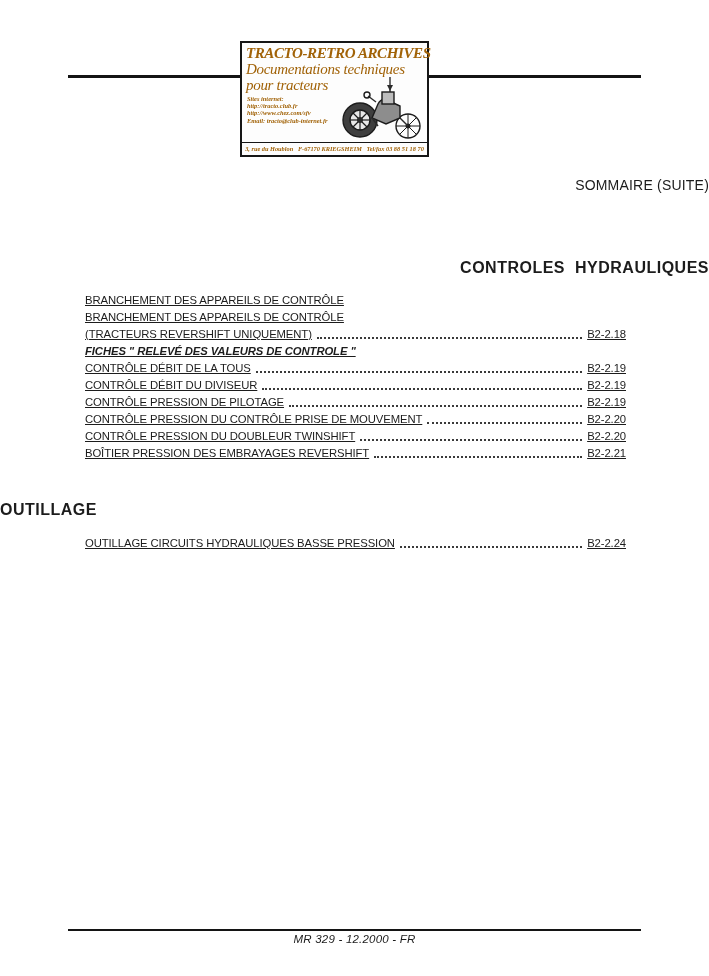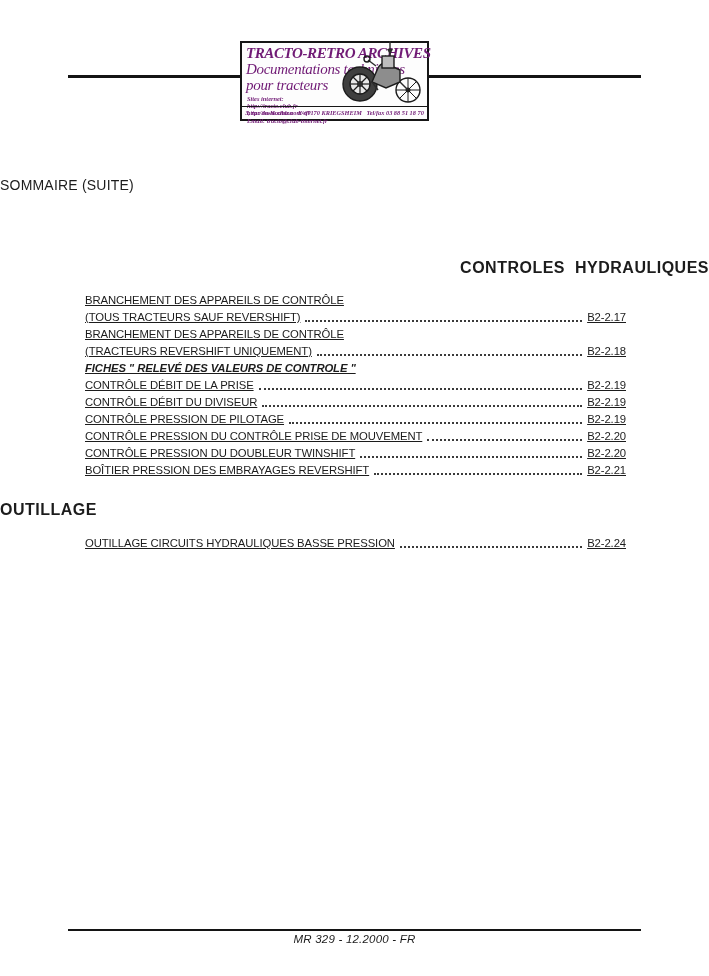--- a/index.html
+++ b/index.html
@@ -12,24 +12,24 @@
     overflow:hidden;
   }
   .page { position:absolute; inset:0; }
 
   
   .rule-top-left  { position:absolute; left:68px;  top:75px; width:172px; height:3px; background:#141414; }
   .rule-top-right { position:absolute; left:428px; top:75px; width:213px; height:3px; background:#141414; }
 
   
   .stamp {
-    position:absolute; left:240px; top:41px; width:189px; height:80px;
+    position:absolute; left:240px; top:41px; width:189px; height:116px;
     border:2px solid #161616; background:#fdfdfd;
     font-family:"Liberation Serif", serif;
-    color:#701a75;
+    color:#a16207;
   }
   .stamp-title {
     font-style:italic; font-weight:bold; font-size:15px; line-height:16px;
     letter-spacing:-0.4px; padding:2px 0 0 4px; white-space:nowrap;
   }
   .stamp-sub {
     font-style:italic; font-size:15px; line-height:16px;
     letter-spacing:-0.3px; padding-left:4px; white-space:nowrap;
   }
   .stamp-small {
@@ -42,21 +42,21 @@
     border-top:1.5px solid #161616;
     font-style:italic; font-weight:bold; font-size:6.3px; line-height:11px;
     text-align:center; white-space:pre;
   }
   .tractor {
     position:absolute; right:1px; bottom:13px; width:92px; height:66px;
   }
 
   
   .sommaire {
-    position:absolute; left:0; right:0; top:177px; text-align:left;
+    position:absolute; left:0; right:0; top:177px; text-align:right;
     font-size:14px; letter-spacing:0.2px;
   }
   .h-controles {
     position:absolute; left:0; right:0; top:259px; text-align:right;
     font-size:16px; font-weight:bold; letter-spacing:0.5px; word-spacing:5px;
   }
   .h-outillage {
     position:absolute; left:0; right:0; top:501px; 
     font-size:16px; font-weight:bold; letter-spacing:0.5px;
   }
@@ -142,40 +142,35 @@
 
   <div class="sommaire">SOMMAIRE (SUITE)</div>
 
   <div class="h-controles">CONTROLES  HYDRAULIQUES</div>
 
   <div class="toc toc-1">
     <div class="toc-row no-leader">
       <span class="txt">BRANCHEMENT DES APPAREILS DE CONTRÔLE</span>
 
     </div>
-    <div class="toc-row">
-      <span class="txt">(TOUS TRACTEURS SAUF REVERSHIFT)</span>
-      <span class="leader"></span>
-      <span class="pg">B2-2.17</span>
-    </div>
     <div class="toc-row no-leader">
       <span class="txt">BRANCHEMENT DES APPAREILS DE CONTRÔLE</span>
 
     </div>
     <div class="toc-row">
       <span class="txt">(TRACTEURS REVERSHIFT UNIQUEMENT)</span>
       <span class="leader"></span>
       <span class="pg">B2-2.18</span>
     </div>
     <div class="toc-row no-leader bi">
       <span class="txt">FICHES  " RELEVÉ DES VALEURS DE CONTROLE "</span>
 
     </div>
     <div class="toc-row">
-      <span class="txt">CONTRÔLE DÉBIT DE LA PRISE</span>
+      <span class="txt">CONTRÔLE DÉBIT DE LA TOUS</span>
       <span class="leader"></span>
       <span class="pg">B2-2.19</span>
     </div>
     <div class="toc-row">
       <span class="txt">CONTRÔLE DÉBIT DU DIVISEUR</span>
       <span class="leader"></span>
       <span class="pg">B2-2.19</span>
     </div>
     <div class="toc-row">
       <span class="txt">CONTRÔLE PRESSION DE PILOTAGE</span>

